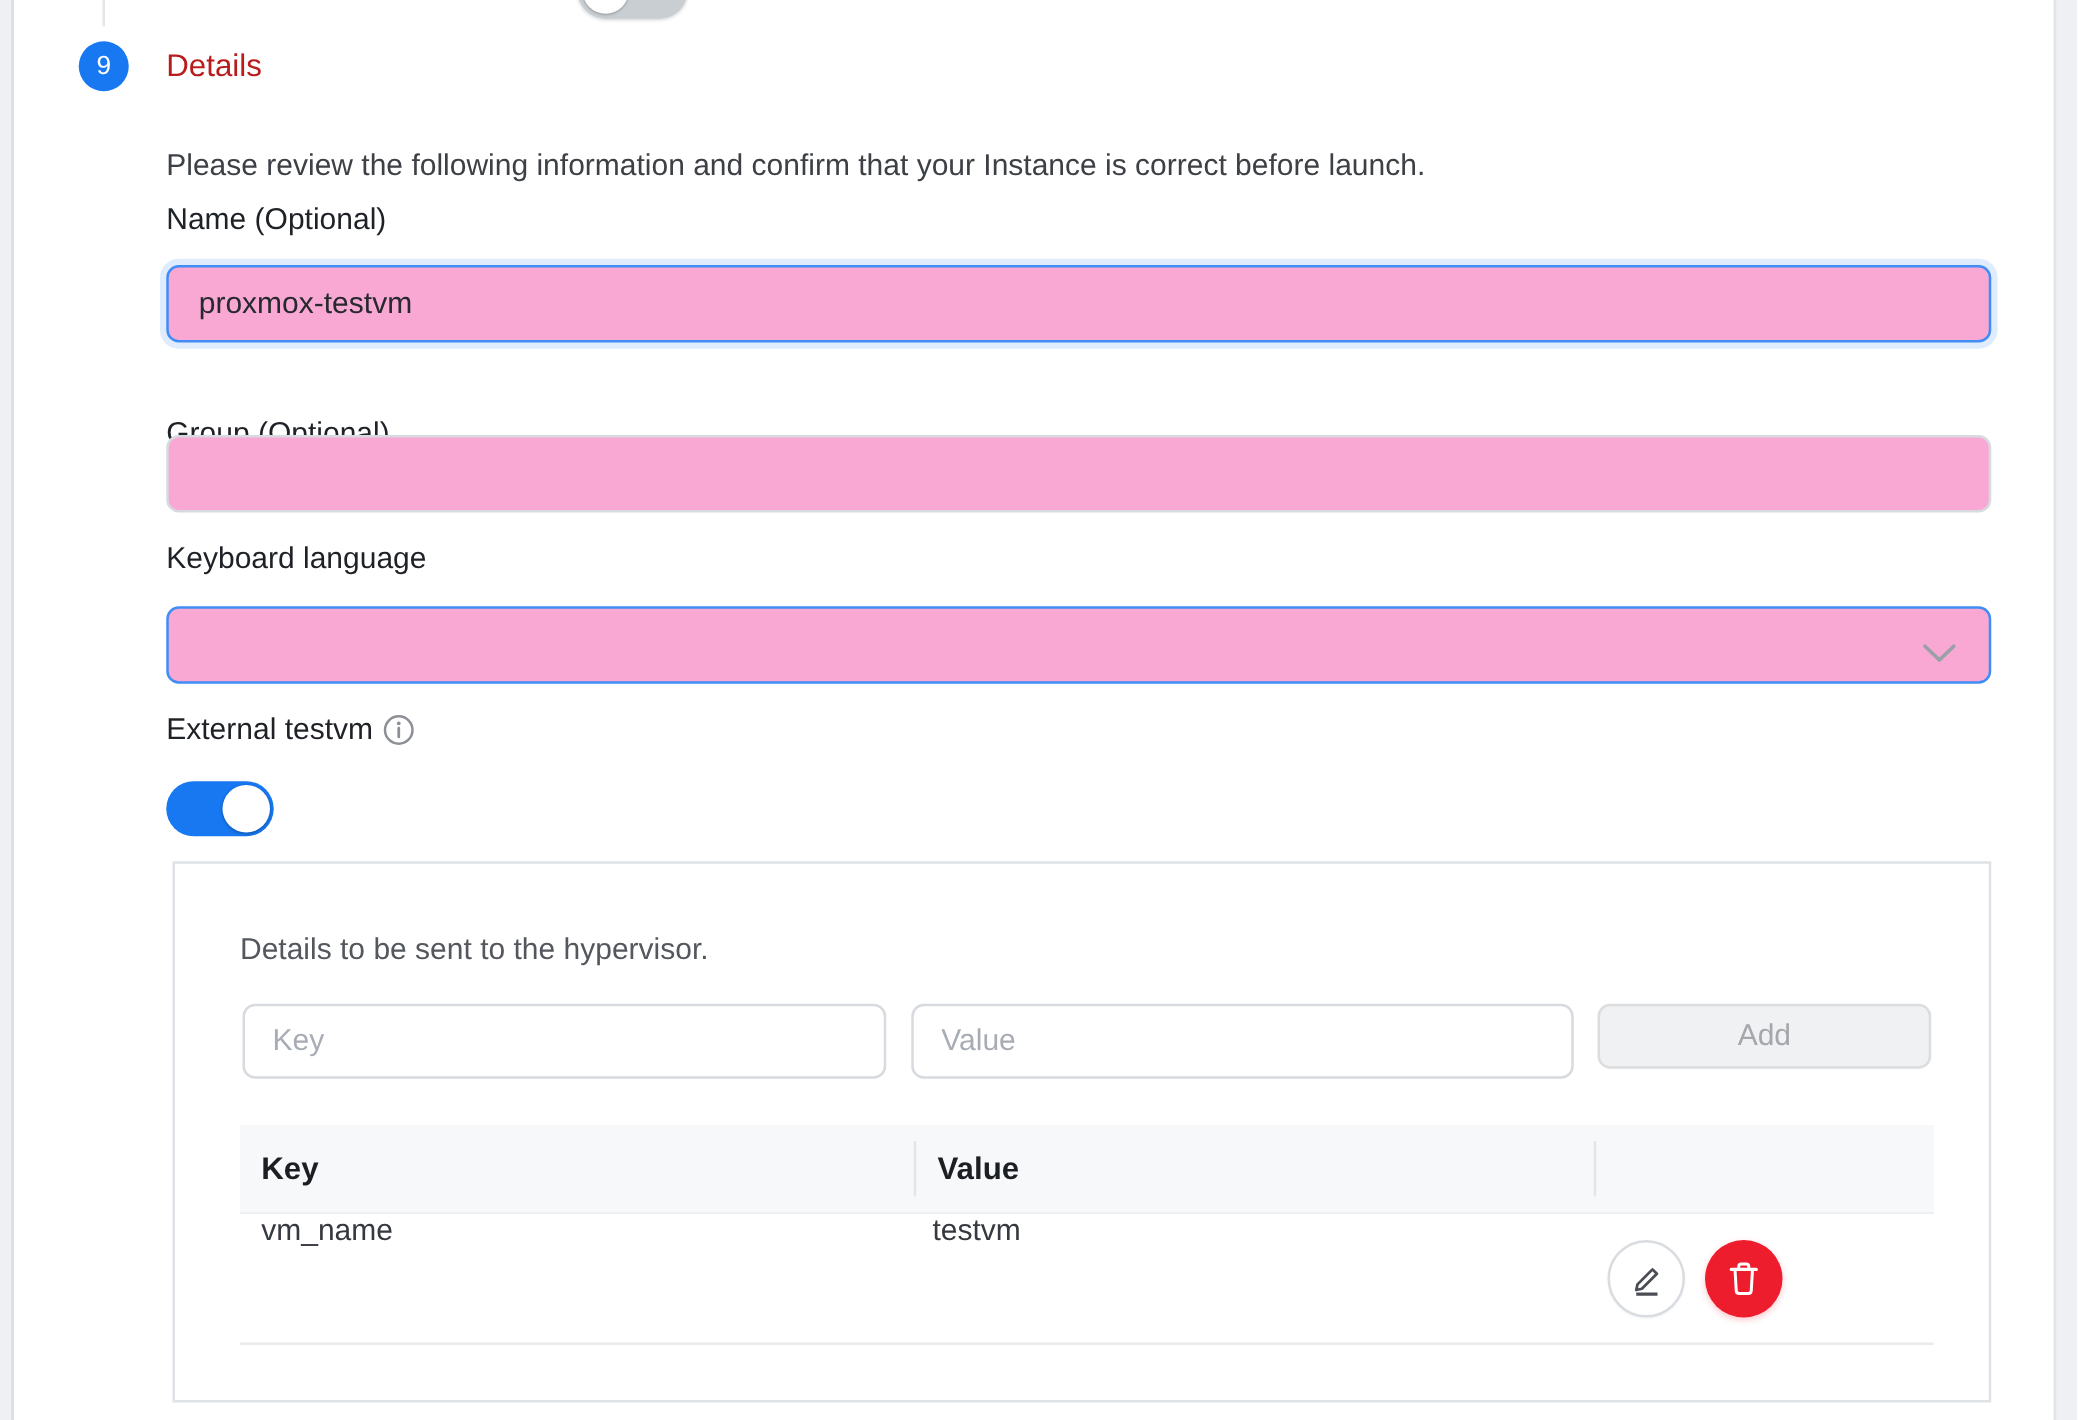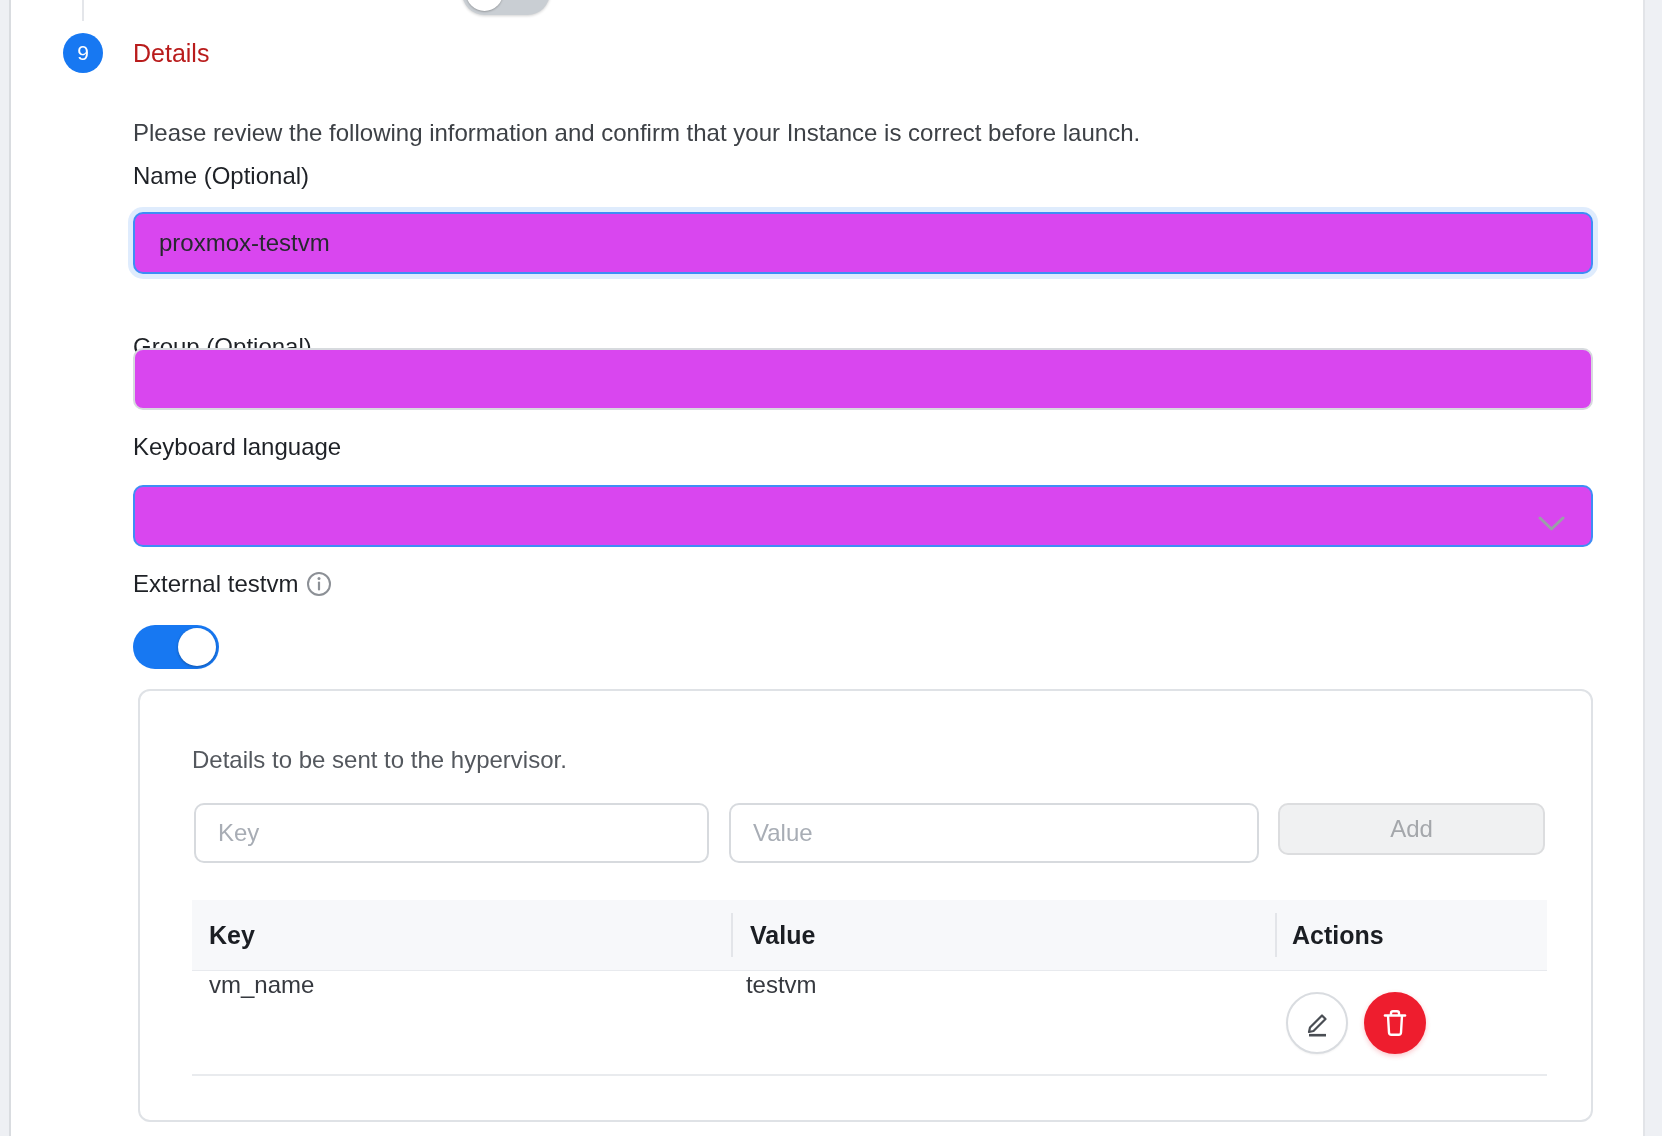--- a/index.html
+++ b/index.html
@@ -20,30 +20,30 @@
   .step-circle{left:63px;top:33px;width:40px;height:40px;border-radius:50%;background:#1778f2;color:#ffffff;display:flex;align-items:center;justify-content:center;font-size:21px;font-weight:500;}
   .step-title{left:133px;top:39px;font-size:25px;font-weight:400;color:#b91c1c;}
   .description{left:133px;top:119px;font-size:24px;color:#3d4146;}
   
   .field-label{left:133px;font-size:24px;color:#1e2126;}
   .lbl-name{top:162px;}
   .lbl-group{top:300px;margin-top:33px;}
   .lbl-keyboard{top:433px;}
   .lbl-external{top:570px;display:flex;align-items:center;gap:8px;}
   
-  .big-input{left:133px;width:1460px;height:62px;box-sizing:border-box;border:2px solid #d7dade;border-radius:10px;background:#d946ef;font-family:inherit;font-size:24px;color:#26292e;padding:0 24px;outline:none;}
+  .big-input{left:133px;width:1460px;height:62px;box-sizing:border-box;border:2px solid #d7dade;border-radius:10px;background:#f9a8d4;font-family:inherit;font-size:24px;color:#26292e;padding:0 24px;outline:none;}
   .input-name{top:212px;border-color:#3f8df5;box-shadow:0 0 0 5px rgba(63,141,245,0.17);}
   .input-group{top:348px;}
   .select{top:485px;border-color:#3f8df5;display:flex;align-items:center;}
   .select .chevron{position:absolute;right:26px;top:23px;}
   
   .toggle-on{left:133px;top:625px;width:86px;height:44px;border-radius:22px;background:#1778f2;}
   .toggle-on .knob{position:absolute;right:3px;top:3px;width:38px;height:38px;border-radius:50%;background:#ffffff;box-shadow:0 1px 3px rgba(0,0,0,0.3);}
   
-  .panel{left:138px;top:689px;width:1455px;height:433px;box-sizing:border-box;border:2px solid #dfe2e6;border-radius:12px;background:#fff;}
+  .panel{left:138px;top:689px;width:1455px;height:433px;box-sizing:border-box;border:2px solid #dfe2e6;border-radius:0;background:#fff;}
   .panel-heading{left:52px;top:55px;font-size:24px;color:#54585e;}
   .mini-input{position:absolute;top:112px;height:60px;box-sizing:border-box;border:2px solid #d7dade;border-radius:10px;background:#fff;font-family:inherit;font-size:24px;color:#26292e;padding:0 22px;outline:none;}
   .mini-input::placeholder{color:#a8adb5;opacity:1;}
   .big-input::placeholder{color:#a8adb5;opacity:1;}
   .key-input{left:54px;width:515px;}
   .value-input{left:589px;width:530px;}
   .add-btn{position:absolute;left:1138px;top:112px;width:267px;height:52px;box-sizing:border-box;border:2px solid #dcdddf;border-radius:10px;background:#f0f1f2;color:#a4a7ab;font-size:24px;font-family:inherit;display:flex;align-items:center;justify-content:center;cursor:default;}
   
   .table{position:absolute;left:52px;top:209px;width:1355px;}
   .thead{position:relative;display:flex;height:70px;background:#f7f8fa;border-bottom:1px solid #e8eaee;align-items:center;}
@@ -114,21 +114,20 @@
     <input class="mini-input key-input" type="text" placeholder="Key" style="">
     <input class="mini-input value-input" type="text" placeholder="Value" style="">
     <div class="add-btn">
       <span>Add</span>
     </div>
 
     <div class="table">
       <div class="thead">
         <div class="th col1">Key</div>
         <div class="th col2">Value</div>
-        <div class="th col3">Actions</div>
         <div class="th-sep sep1"></div>
         <div class="th-sep sep2"></div>
       </div>
       <div class="trow">
         <div class="col1">vm_name</div>
         <div class="col2">testvm</div>
         <div class="col3 actions-cell">
           <div class="icon-btn edit-btn">
             <span style="display:inline-flex;">
               <svg width="32" height="32" viewBox="0 0 32 32">

